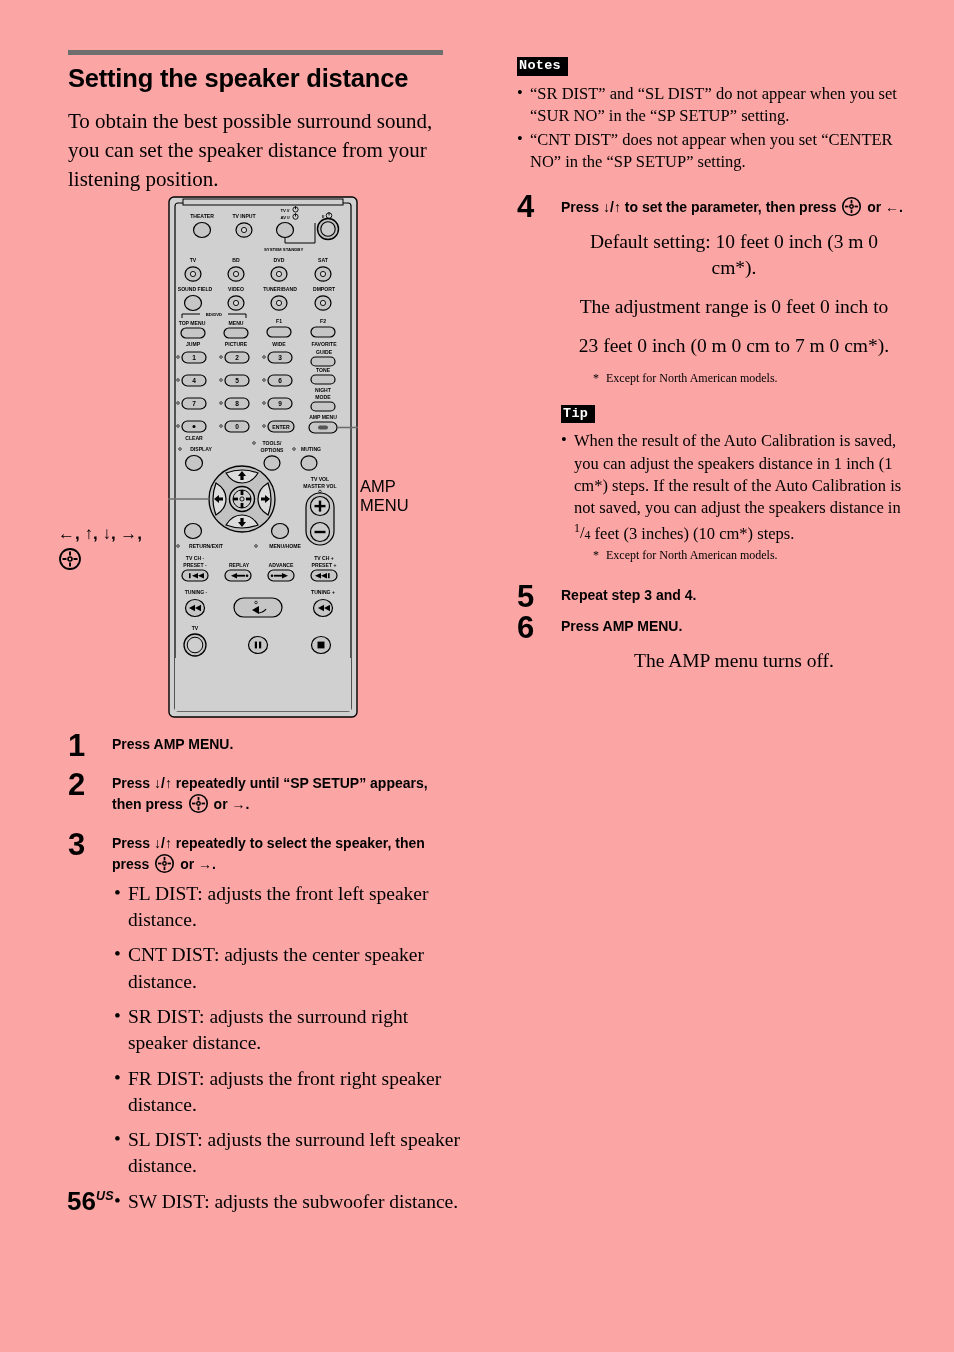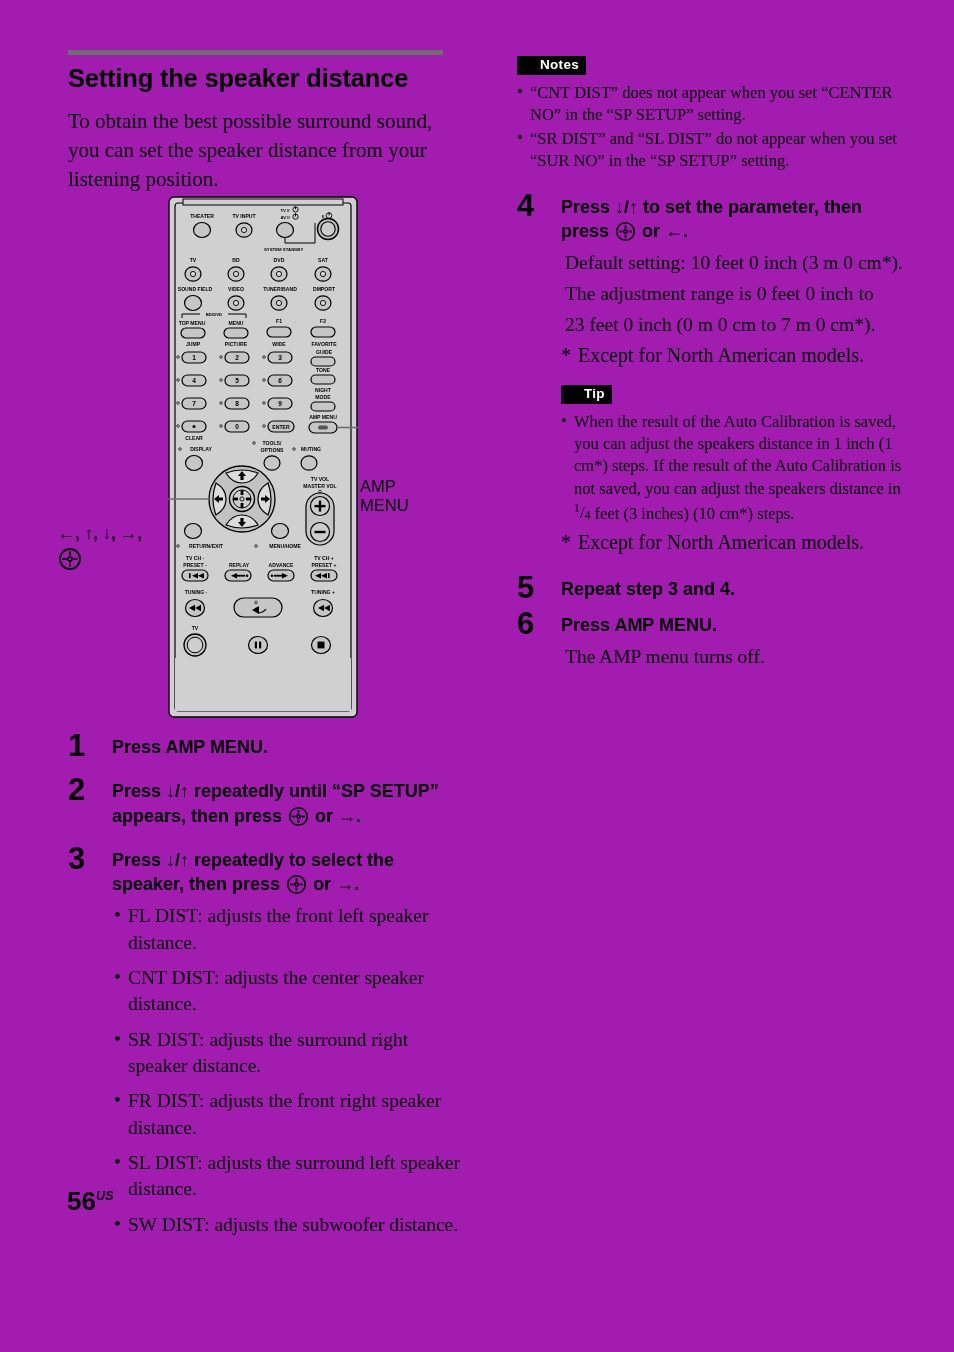--- a/index.html
+++ b/index.html
@@ -4,21 +4,21 @@
 <style>
   html, body {
     margin: 0;
     padding: 0;
     background: #ffffff;
   }
   .page {
     position: relative;
     width: 954px;
     height: 1352px;
-    background: #a21caf;
+    background: #fca5a5;
     font-family: "Liberation Serif", serif;
     color: #000;
     overflow: hidden;
   }
 
   
   .col-left {
     position: absolute;
     left: 68px;
     top: 50px;
@@ -50,24 +50,24 @@
     font-size: 21px;
     line-height: 1.37;
     margin: 0;
   }
 
   
   .badge {
     display: inline-block;
     background: #000;
     color: #fff;
-    font-family: Liberation Sans, sans-serif;
+    font-family: Liberation Mono, monospace;
     font-weight: bold;
     font-size: 13.5px;
-    padding: 2px 7px 3px 23px;
+    padding: 2px 7px 3px 2px;
     line-height: 1;
     letter-spacing: 0.3px;
   }
   .note-list {
     margin: 7px 0 0 0;
     padding: 0;
     list-style: none;
     font-size: 16.5px;
     line-height: 1.35;
   }
@@ -94,29 +94,29 @@
     left: 0;
     top: -5px;
     font-family: "Liberation Sans", sans-serif;
     font-weight: bold;
     font-size: 31px;
     line-height: 1;
   }
   .step .head {
     font-family: "Liberation Sans", sans-serif;
     font-weight: bold;
-    font-size: 18px;
+    font-size: 14px;
     line-height: 1.35;
   }
   .step .body {
     font-size: 19.5px;
     line-height: 1.37;
     margin-top: 7px;
   }
-  .step .body p { margin: 4px; }
+  .step .body p { margin: 12px; text-align: center; }
 
   .bullets {
     margin: 7px 0 0 0;
     padding: 0;
     list-style: none;
     font-size: 19.5px;
     line-height: 1.35;
   }
   .bullets li {
     position: relative;
@@ -124,23 +124,24 @@
     margin-bottom: 9px;
   }
   .bullets li:before {
     content: "\2022";
     position: absolute;
     left: 2px;
     top: -1px;
   }
 
   .footnote {
-    font-size: 20px;
+    font-size: 12px;
     margin-top: 4px;
     line-height: 1.3;
+    margin-left: 32px;
   }
   .footnote .star { margin-right: 7px; }
 
   .tipblock { margin-top: 16px; }
   .enter-glyph-sm {
     display: inline-block;
     width: 21px;
     height: 21px;
     vertical-align: -5px;
     margin: 0 1px;
@@ -534,22 +535,22 @@
         <li>SW DIST: adjusts the subwoofer distance.</li>
       </ul>
     </div>
   </div>
 
   <div class="col-right">
 
     <div>
       <span class="badge">Notes</span>
       <ul class="note-list">
+        <li>“SR DIST” and “SL DIST” do not appear when you set “SUR NO” in the “SP SETUP” setting.</li>
         <li>“CNT DIST” does not appear when you set “CENTER NO” in the “SP SETUP” setting.</li>
-        <li>“SR DIST” and “SL DIST” do not appear when you set “SUR NO” in the “SP SETUP” setting.</li>
       </ul>
     </div>
 
     <div class="step" style="margin-top:22px">
       <div class="num">4</div>
       <div class="head">
         <span>Press ↓/↑ to set the parameter, then press</span>
         <span class="enter-glyph-sm">
           <svg width="21" height="21" viewBox="0 0 24 24" xmlns="http://www.w3.org/2000/svg">
             <circle cx="12" cy="12" r="10" fill="none" stroke="#000" stroke-width="1.8"></circle>

